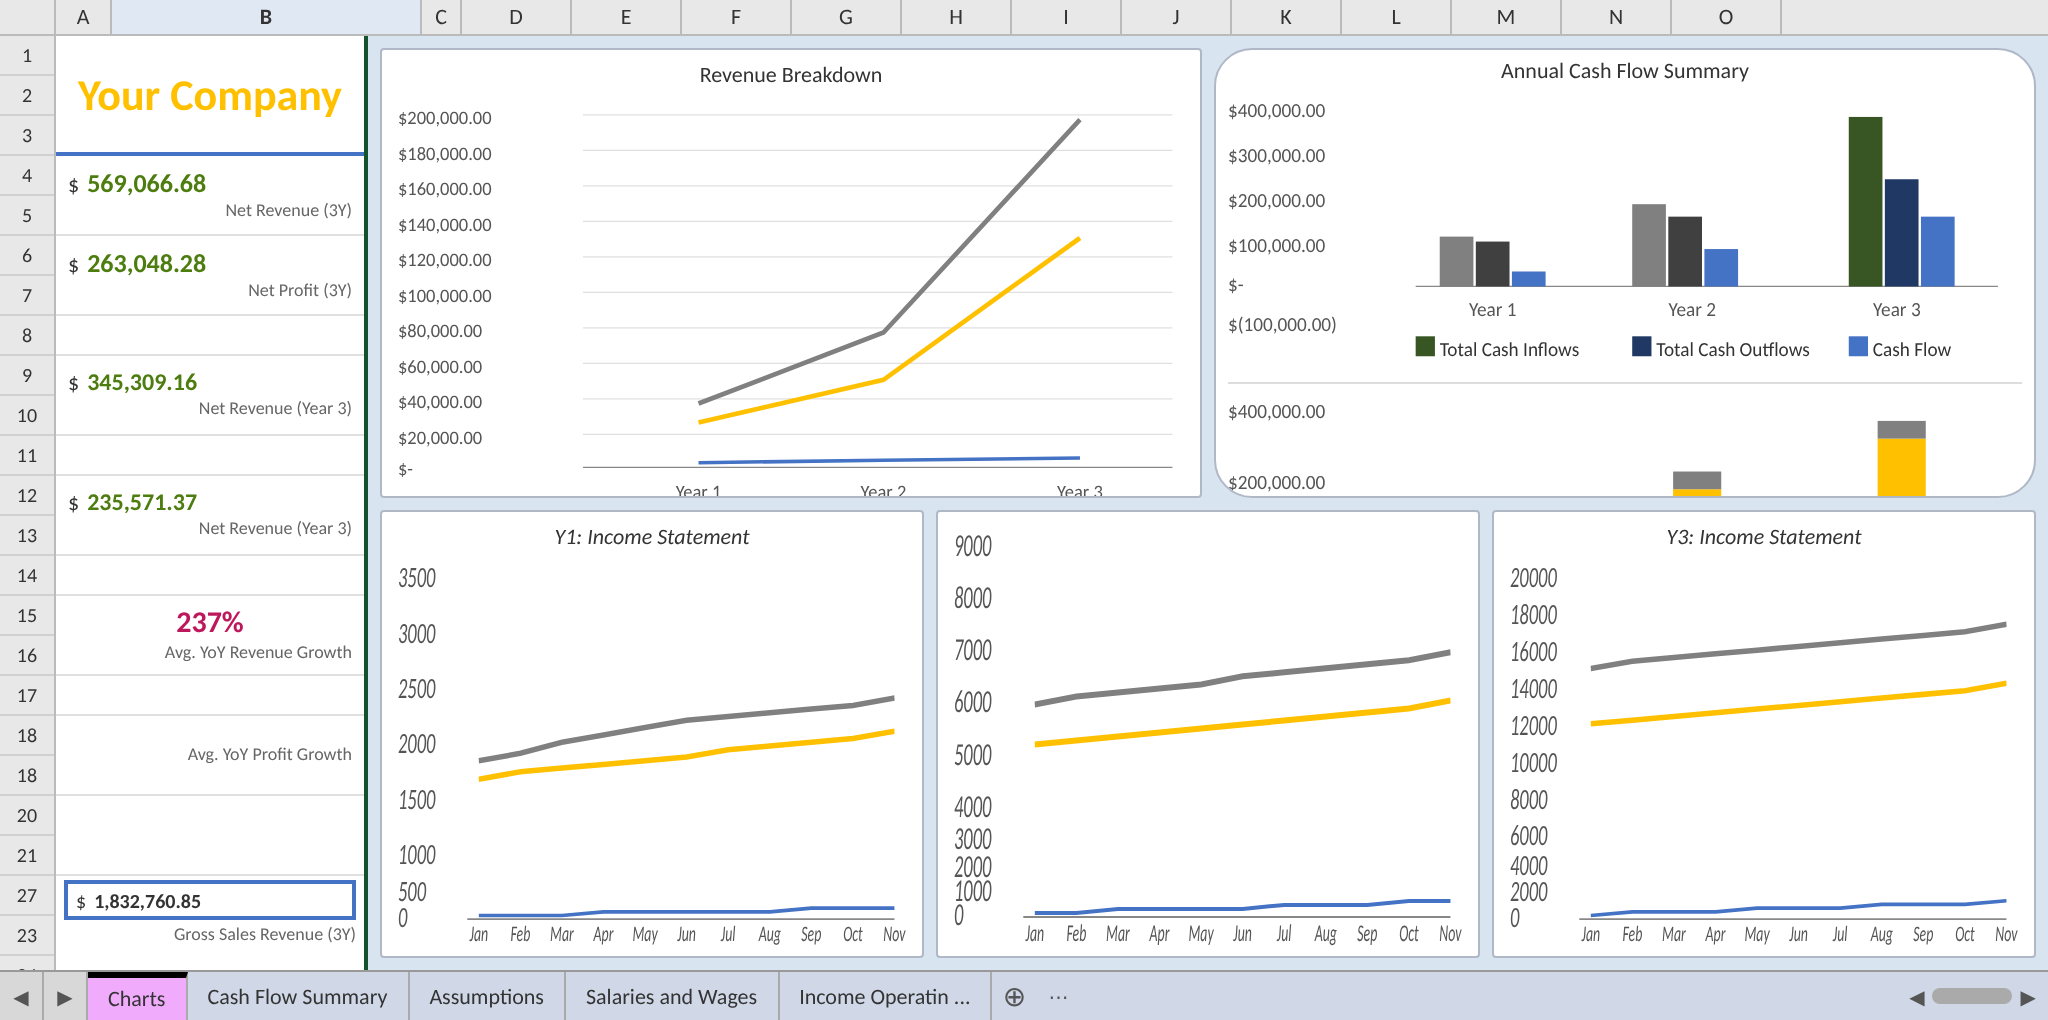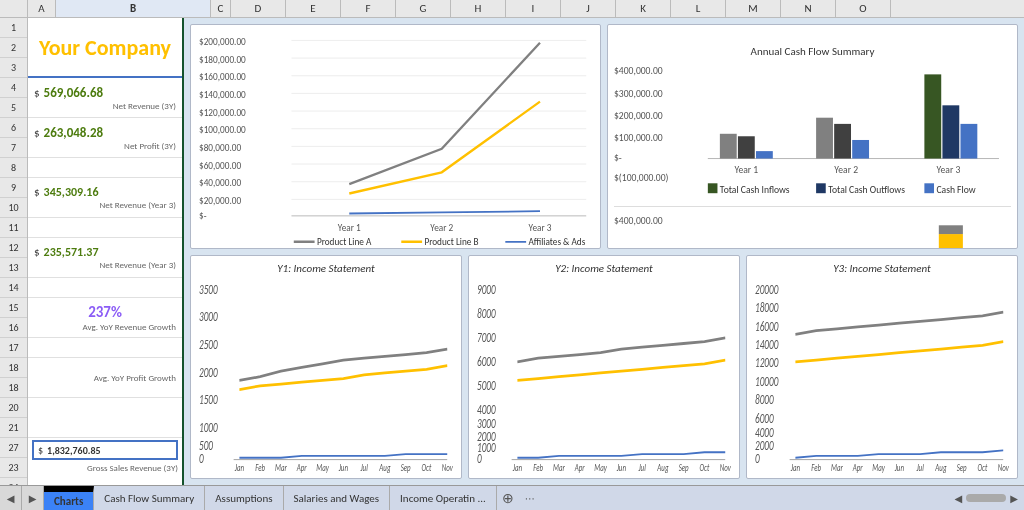--- a/index.html
+++ b/index.html
@@ -101,21 +101,21 @@
 
     .metric-label {
       font-size: 9px;
       color: #666;
       text-align: right;
     }
 
     .metric-pct {
       font-size: 15px;
       font-weight: bold;
-      color: #8b5cf6;
+      color: #be185d;
       text-align: center;
     }
 
     
     .chart-area {
       flex: 1;
       background: #d8e4f0;
       padding: 6px;
       display: grid;
       grid-template-columns: 1fr 1fr;
@@ -189,23 +189,23 @@
     .tab {
       padding: 0 10px;
       display: flex;
       align-items: center;
       cursor: pointer;
       border-right: 1px solid #aaa;
       white-space: nowrap;
       color: #333;
     }
     .tab.active {
-      background: #3b82f6;
-      font-weight: bold;
-      border-top: 6px solid #000000;
+      background: #f0abfc;
+      font-weight: normal;
+      border-top: 3px solid #000000;
     }
     .tab-add {
       width: 22px;
       display: flex;
       align-items: center;
       justify-content: center;
       cursor: pointer;
       font-size: 14px;
       color: #555;
     }
@@ -345,20 +345,21 @@
       <div style="height:20px; border:2px solid #4472c4; margin:2px 4px; display:flex; align-items:center; padding:0 4px;">
         <span style="font-size:10px; color:#333; margin-right:4px;">$</span>
         <span style="font-size:10px; font-weight:bold; color:#333;">1,832,760.85</span>
       </div>
       <div class="metric-label" style="padding:0 4px 2px;">Gross Sales Revenue (3Y)</div>
     </div>
 
     <div class="chart-area">
 
       <div class="chart-box">
+        <div class="chart-title">Revenue Breakdown</div>
         <div class="chart-content">
           <svg width="100%" height="100%" viewBox="0 0 340 185" preserveAspectRatio="none">
 
             <text x="0" y="12" class="axis-label">$200,000.00</text>
             <text x="0" y="27" class="axis-label">$180,000.00</text>
             <text x="0" y="42" class="axis-label">$160,000.00</text>
             <text x="0" y="57" class="axis-label">$140,000.00</text>
             <text x="0" y="72" class="axis-label">$120,000.00</text>
             <text x="0" y="87" class="axis-label">$100,000.00</text>
             <text x="0" y="102" class="axis-label">$80,000.00</text>
@@ -392,21 +393,21 @@
             <line x1="82" y1="179" x2="100" y2="179" stroke="#808080" stroke-width="2"></line>
             <text x="102" y="182" class="legend-text">Product Line A</text>
             <line x1="175" y1="179" x2="193" y2="179" stroke="#ffc000" stroke-width="2"></line>
             <text x="195" y="182" class="legend-text">Product Line B</text>
             <line x1="265" y1="179" x2="283" y2="179" stroke="#4472c4" stroke-width="1.5"></line>
             <text x="285" y="182" class="legend-text">Affiliates &amp; Ads</text>
           </svg>
         </div>
       </div>
 
-      <div class="chart-box" style="display:flex; flex-direction:column; padding:20px 6px;">
+      <div class="chart-box" style="display:flex; flex-direction:column; padding:4px 6px;border-radius:19px;">
 
         <div style="flex:1; display:flex; flex-direction:column; border-bottom:1px solid #ddd; padding-bottom:2px;">
           <div class="chart-title">Annual Cash Flow Summary</div>
           <div style="flex:1; position:relative;">
             <svg width="100%" height="100%" viewBox="0 0 330 115" preserveAspectRatio="none">
               <text x="0" y="10" class="axis-label">$400,000.00</text>
               <text x="0" y="28" class="axis-label">$300,000.00</text>
               <text x="0" y="46" class="axis-label">$200,000.00</text>
               <text x="0" y="64" class="axis-label">$100,000.00</text>
               <text x="0" y="80" class="axis-label">$-</text>
@@ -499,21 +500,20 @@
               <text x="143" y="104" style="font-size:6px; fill:#555;" text-anchor="middle">Jul</text>
               <text x="161" y="104" style="font-size:6px; fill:#555;" text-anchor="middle">Aug</text>
               <text x="179" y="104" style="font-size:6px; fill:#555;" text-anchor="middle">Sep</text>
               <text x="197" y="104" style="font-size:6px; fill:#555;" text-anchor="middle">Oct</text>
               <text x="215" y="104" style="font-size:6px; fill:#555;" text-anchor="middle">Nov</text>
             </svg>
           </div>
         </div>
 
         <div class="chart-box">
-          <div class="chart-title">Y2: Income Statement</div>
           <div style="flex:1;">
             <svg width="100%" height="100%" viewBox="0 0 220 105" preserveAspectRatio="none">
               <text x="0" y="8" class="axis-label">9000</text>
               <text x="0" y="21" class="axis-label">8000</text>
               <text x="0" y="34" class="axis-label">7000</text>
               <text x="0" y="47" class="axis-label">6000</text>
               <text x="0" y="60" class="axis-label">5000</text>
               <text x="0" y="73" class="axis-label">4000</text>
               <text x="0" y="81" class="axis-label">3000</text>
               <text x="0" y="88" class="axis-label">2000</text>

